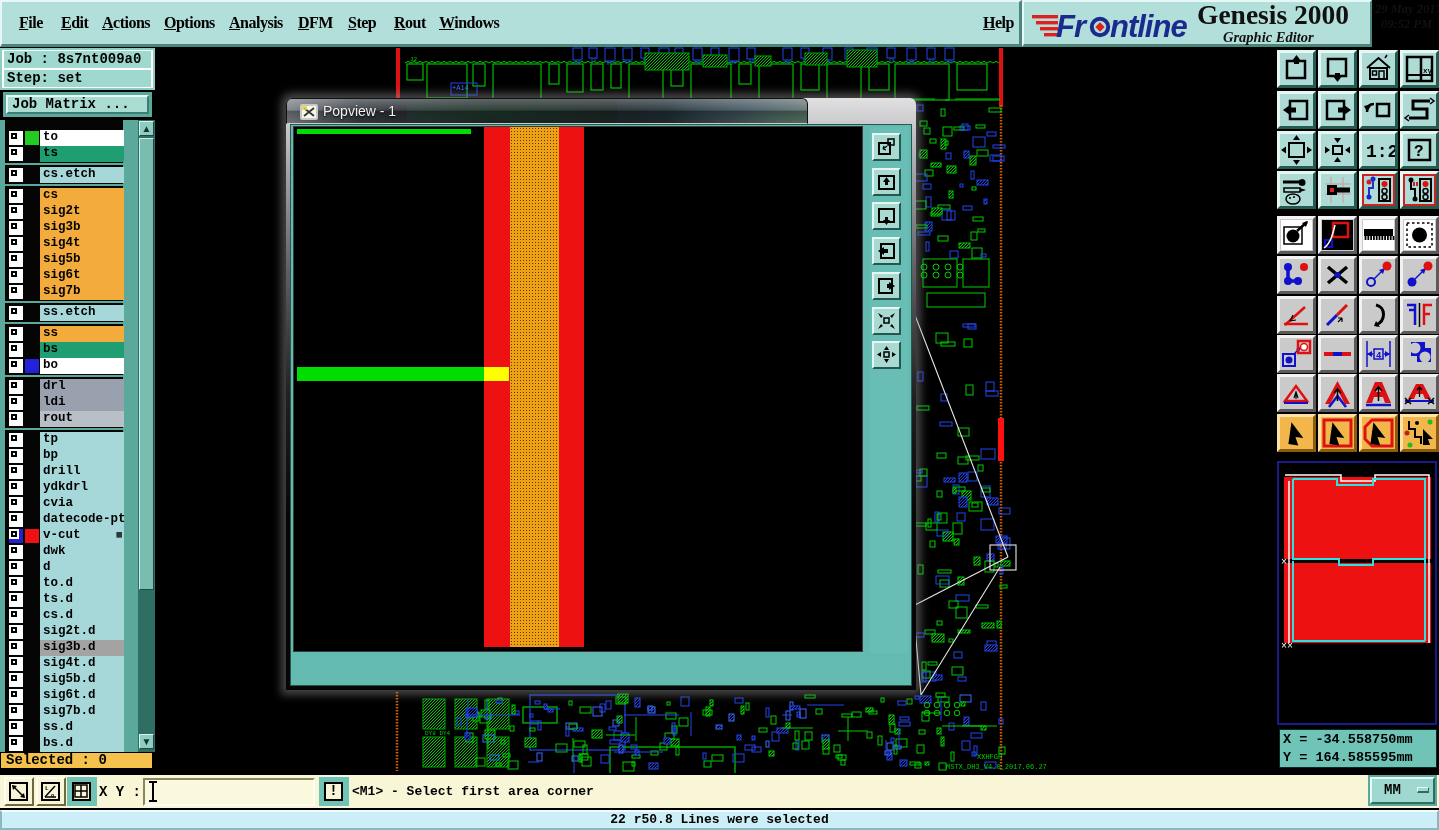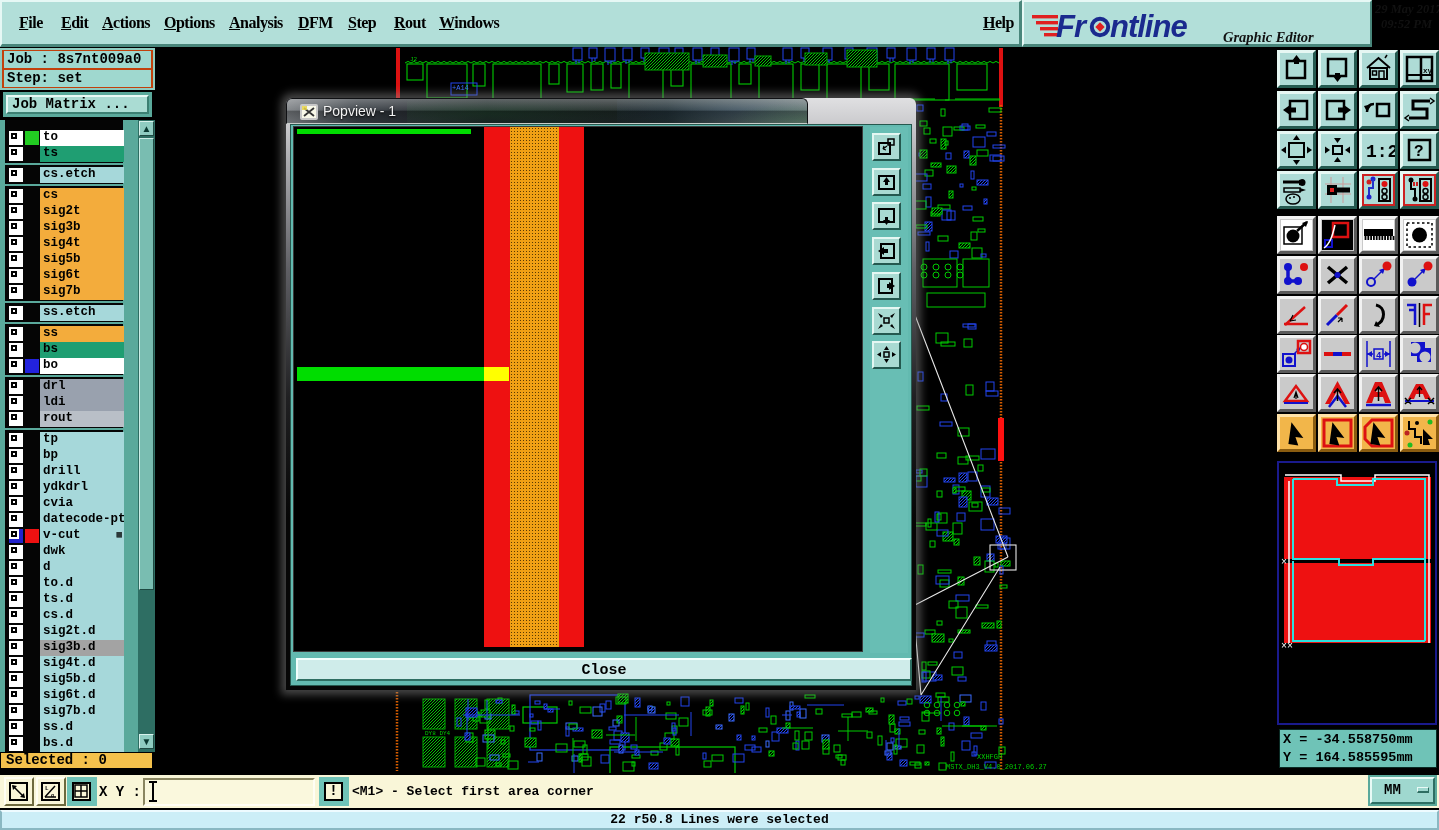--- a/index.html
+++ b/index.html
@@ -10,21 +10,21 @@
  border-top:2px solid #e6f8f5;border-left:2px solid #e6f8f5;
  border-bottom:3px solid #49867b;border-right:3px solid #49867b;}
 #menubar .mi{position:absolute;top:12px;font-family:"Liberation Serif",serif;
  font-weight:bold;font-size:16px;letter-spacing:-0.5px;color:#000;}
 #menubar .mi span{text-decoration:underline;}
 #logopanel{left:1022px;top:0;width:350px;height:47px;background:#b2dfd9;
  border-top:2px solid #e6f8f5;border-left:2px solid #e6f8f5;
  border-bottom:3px solid #49867b;border-right:2px solid #49867b;}
 
 #leftpanel{left:0;top:47px;width:155px;height:726px;background:#000;}
-#jobfr{position:absolute;left:0;top:1px;width:155px;height:42px;background:#c2410c;
+#jobfr{position:absolute;left:0;top:1px;width:155px;height:42px;background:#ffffff;
  border:2px solid #8fccc1;}
 .jobbtn{position:absolute;left:2px;width:147px;background:#9fd8cf;
  color:#000;font-family:"Liberation Mono",monospace;
  font-weight:bold;font-size:14px;line-height:17px;padding:0px 3px;}
 #jobmatrix{position:absolute;left:2px;top:44px;width:151px;height:27px;
  background:#5aa99b;border:1px solid #000;}
 #jobmatrix .inner{position:absolute;left:3px;top:3px;width:143px;height:19px;
  background:#aadcd3;border-top:2px solid #e8faf6;border-left:2px solid #e8faf6;
  border-bottom:2px solid #3c7f72;border-right:2px solid #3c7f72;
  font-family:"Liberation Mono",monospace;font-weight:bold;font-size:14px;
@@ -149,20 +149,21 @@
   <rect x="0" y="5" width="26" height="3.4"></rect>
   <rect x="4" y="11" width="22" height="3.4"></rect>
   <rect x="8" y="17" width="18" height="3.4"></rect>
   <rect x="12" y="23" width="14" height="3.4"></rect>
  </g>
  <text x="24" y="27" font-family="Liberation Sans,sans-serif" font-weight="bold" font-style="italic" font-size="31" fill="#1a2a8e" letter-spacing="-1">Fr</text>
  <circle cx="68" cy="17" r="8.2" fill="none" stroke="#1a2a8e" stroke-width="4"></circle>
  <rect x="64.7" y="13.7" width="6.6" height="6.6" fill="#e02020" transform="rotate(45 68 17)"></rect>
  <text x="78" y="27" font-family="Liberation Sans,sans-serif" font-weight="bold" font-style="italic" font-size="31" fill="#1a2a8e" letter-spacing="-1">ntline</text>
 </svg>
+<div class="abs" style="left:173px;top:-3px;font-family:'Liberation Serif',serif;font-weight:bold;font-size:27.5px;color:#111;white-space:nowrap;">Genesis 2000</div>
 <div class="abs" style="left:351px;top:0px;font-family:'Liberation Serif',serif;font-weight:bold;font-style:italic;font-size:12.5px;color:#111;white-space:nowrap;">29 May 2017</div>
 <div class="abs" style="left:357px;top:15px;font-family:'Liberation Serif',serif;font-weight:bold;font-style:italic;font-size:12.5px;color:#111;white-space:nowrap;">09:52 PM</div>
 <div class="abs" style="left:199px;top:27px;font-family:'Liberation Serif',serif;font-weight:bold;font-style:italic;font-size:14.5px;color:#111;white-space:nowrap;">Graphic Editor</div>
 </div>
 <div id="canvas" class="abs">
     <svg class="abs" style="left:0;top:0;" width="1122" height="726" viewBox="0 0 1122 726">
       <defs>
         <pattern id="hatchG" width="3" height="3" patternUnits="userSpaceOnUse">
           <rect width="3" height="3" fill="#000"></rect>
           <path d="M0 3 L3 0" stroke="#00cc00" stroke-width="1"></path>
@@ -1361,14 +1362,13 @@
             <path d="M3 3 L8 6 L6 8 Z M20 3 L15 6 L17 8 Z M3 19 L8 16 L6 14 Z M20 19 L15 16 L17 14 Z" fill="#000"></path>
           </svg>
         </div>
         <div class="pvb" style="top:214.20000000000002px;">
           <svg width="23" height="22" viewBox="0 0 23 22">
             <rect x="9" y="8" width="5" height="5" fill="none" stroke="#000" stroke-width="1.5"></rect>
             <path d="M11.5 2 L14 6 L9 6 Z M11.5 19 L14 15 L9 15 Z M2 10.5 L6 8 L6 13 Z M21 10.5 L17 8 L17 13 Z" fill="#000"></path>
           </svg>
         </div>
       </div>
- <div id="pvclosebtn">Close</div>
 </div>
 </div>
 </body></html>

